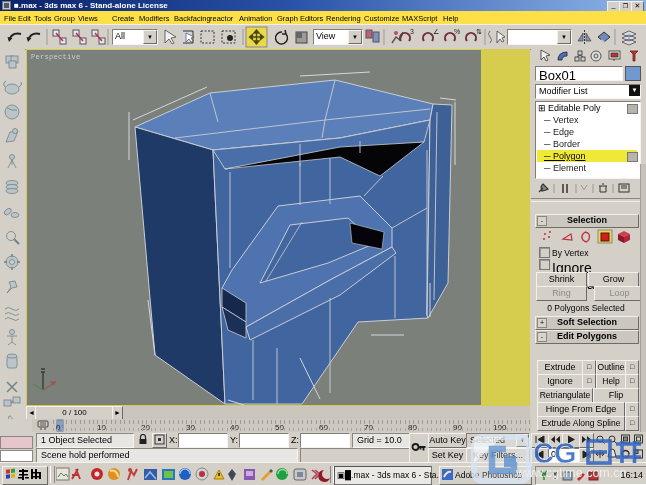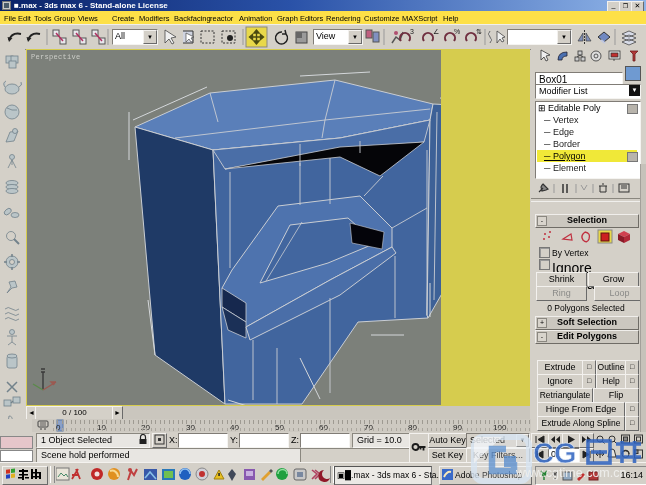--- a/index.html
+++ b/index.html
@@ -1,21 +1,21 @@
 <!DOCTYPE html>
 <html><head>
 <meta charset="utf-8">
 <style>
 html,body{margin:0;padding:0;}
 body{width:646px;height:485px;overflow:hidden;font-family:"Liberation Sans",sans-serif;background:#d4d0c8;}
 #scr{position:absolute;left:0;top:0;width:646px;height:485px;background:#d4d0c8;overflow:hidden;}
 .abs{position:absolute;}
 .btn{background:#d4d0c8;border-top:1px solid #f3f1ee;border-left:1px solid #f3f1ee;border-right:1px solid #6a6a6a;border-bottom:1px solid #6a6a6a;font-size:9px;color:#000;text-align:center;overflow:hidden;white-space:nowrap;}
 .sunk{background:#fff;border-top:1px solid #807c76;border-left:1px solid #807c76;border-right:1px solid #f5f4f1;border-bottom:1px solid #f5f4f1;}
-.fld{background:#e8e6e2;border-top:1px solid #8a877f;border-left:1px solid #8a877f;border-right:1px solid #f7f6f4;border-bottom:1px solid #f7f6f4;font-size:9px;color:#000;overflow:hidden;white-space:nowrap;padding-left:16px;}
+.fld{background:#e8e6e2;border-top:1px solid #8a877f;border-left:1px solid #8a877f;border-right:1px solid #f7f6f4;border-bottom:1px solid #f7f6f4;font-size:9px;color:#000;overflow:hidden;white-space:nowrap;}
 .roll{background:#cbc7bf;border-top:1px solid #f0eeeb;border-left:1px solid #f0eeeb;border-right:1px solid #6f6c66;border-bottom:1px solid #6f6c66;font-size:9px;font-weight:bold;color:#000;text-align:center;}
 </style>
 </head>
 <body>
 <div id="scr">
 
 <div class="abs" style="left:0;top:0;width:646px;height:11px;background:linear-gradient(to right,#0a2268,#2a52a8 45%,#8fb4e8);">
   <div class="abs" style="left:2px;top:1px;width:9px;height:9px;background:#c8c8c8;border:1px solid #777;box-sizing:border-box;">
         <div style="position:absolute;left:1px;top:1px;width:5px;height:5px;background:#4a5a6a;"></div>
       </div>
@@ -206,21 +206,21 @@
             <path d="M0 0 l2 -2" stroke-width="1.2"></path>
           </g>
       <g transform="translate(11,375)">
             <path d="M-2 -7 q4 0 3 5 l2 7 m-5 -12 l-1 7 l4 5 m-6 -1 h4" fill="none"></path>
           </g>
     </g>
   </svg>
 </div>
 
 <div class="abs" style="left:26px;top:49px;width:504px;height:357px;background:#d6cc4e;">
-  <div class="abs" style="left:1px;top:1px;width:414px;height:355px;background:#7c807a;overflow:hidden;">
+  <div class="abs" style="left:1px;top:1px;width:454px;height:355px;background:#7c807a;overflow:hidden;">
     <div class="abs" style="left:4px;top:3px;font-size:7px;color:#cccdc8;font-family:'Liberation Mono',monospace;letter-spacing:0.3px;">Perspective</div>
     <svg class="abs" style="left:0;top:0;" width="502" height="355" viewBox="27 50 502 355">
 
       <path d="M135 127 L210 93 L335 80 L433 104 L430 120 L340 138 L213 150 Z" fill="#5a7fb9" stroke="#c9cdd3" stroke-width="1"></path>
 
       <path d="M135 127 L213 150 L225 404 L155 355 Z" fill="#1f3a66" stroke="#c9cdd3" stroke-width="1"></path>
 
       <path d="M213 150 L340 138 L430 120 L427 315 L428 318 L358 322 L302 404 L225 404 Z" fill="#41659e" stroke="#c9cdd3" stroke-width="1"></path>
 
       <path d="M430 120 L433 104 L452 105 L448 283 L428 318 L427 315 Z" fill="#3d6197" stroke="#c9cdd3" stroke-width="1"></path>
@@ -422,21 +422,21 @@
         <circle cx="63" cy="8" r="5" fill="#ddd"></circle>
             <circle cx="63" cy="8" r="2"></circle>
         <rect x="76" y="3" width="11" height="8" fill="#eee"></rect>
             <rect x="78" y="5" width="7" height="4" fill="#c03030"></rect>
             <line x1="81" y1="11" x2="81" y2="13"></line>
         <path d="M97 3 h8 l-3 3 v7 h-2 v-7 z" fill="#b03838" stroke="#702020"></path>
       </g>
     </svg>
   </div>
 
-  <div class="sunk abs" style="left:4px;top:24px;width:86px;height:13px;font-size:10px;">
+  <div class="sunk abs" style="left:4px;top:18px;width:86px;height:13px;font-size:13px;">
         <span style="position:absolute;left:3px;top:1px;">Box01</span>
       </div>
   <div class="abs" style="left:94px;top:18px;width:14px;height:13px;background:#6f9ad1;border:1px solid #555;"></div>
 
   <div class="sunk abs" style="left:4px;top:36px;width:104px;height:13px;font-size:9px;">
         <span style="position:absolute;left:3px;top:1px;">Modifier List</span>
     <div class="abs" style="right:0;top:0;width:11px;height:11px;background:#111;color:#fff;font-size:6px;line-height:11px;text-align:center;">▼</div>
   </div>
 
   <div class="sunk abs" style="left:4px;top:53px;width:104px;height:76px;font-size:9px;">

